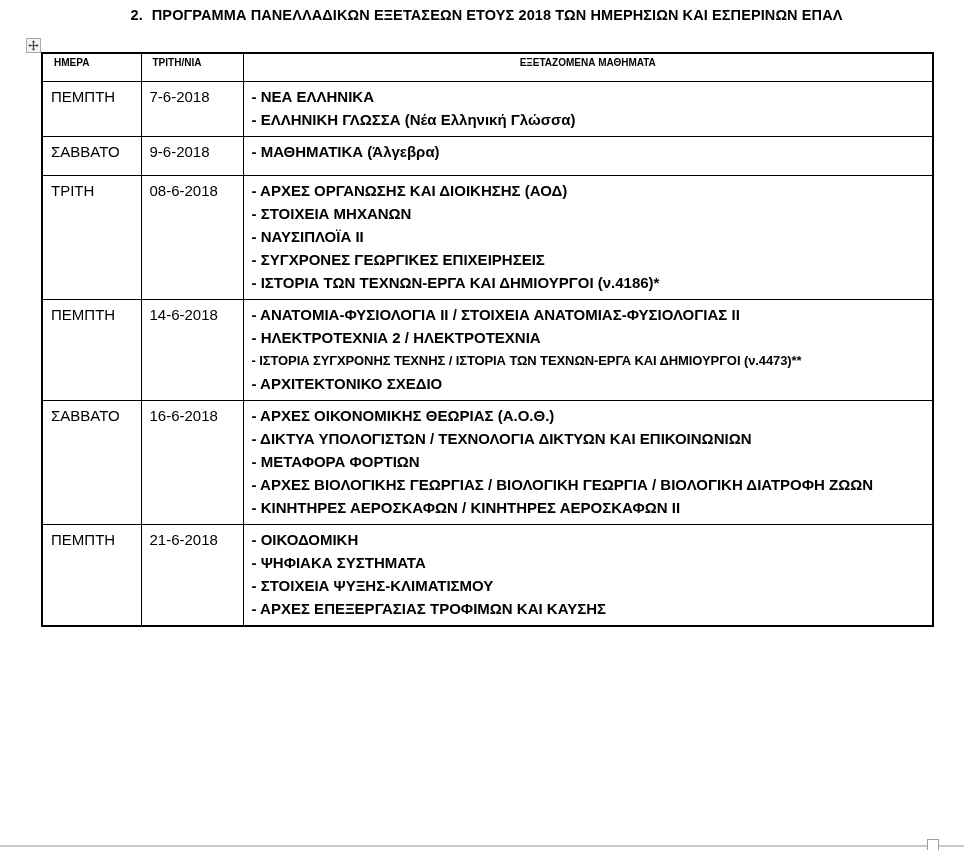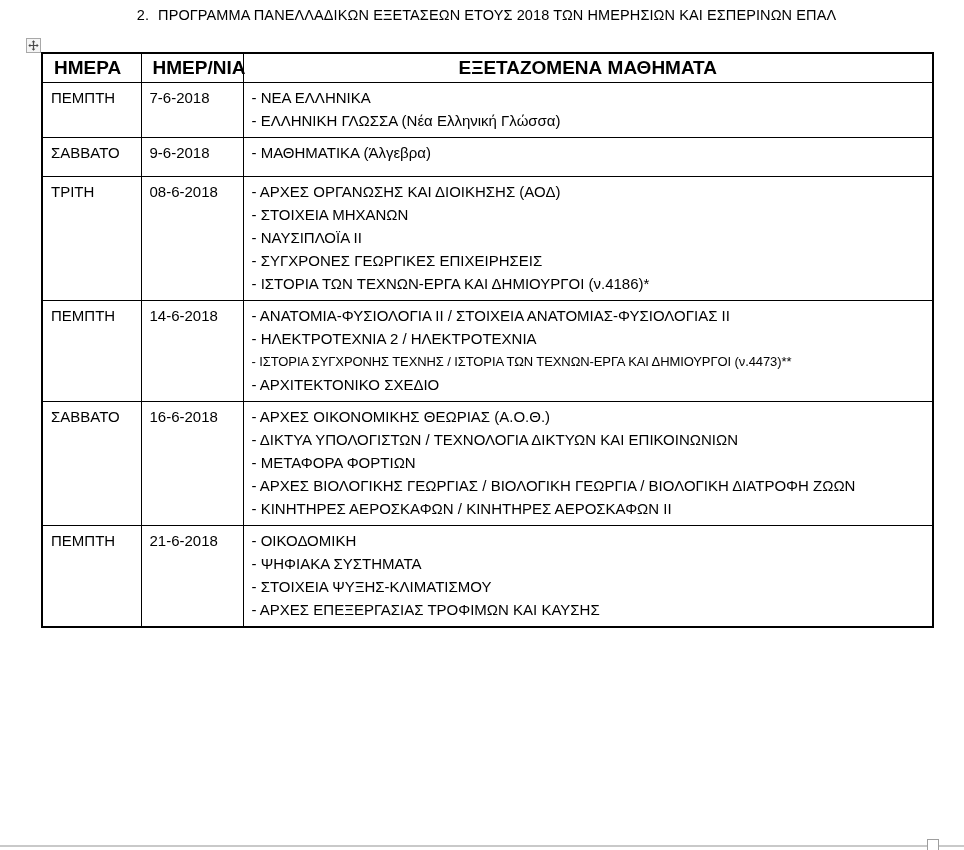--- a/index.html
+++ b/index.html
@@ -8,21 +8,21 @@
     background: #ffffff;
     font-family: "Liberation Sans", sans-serif;
     color: #000000;
     overflow: hidden;
     position: relative;
   }
   .title-wrap {
     position: absolute;
     top: 7px; left: 41px; width: 891px;
     text-align: center;
-    font-weight: normal;
+    font-weight: bold;
     font-size: 14.5px;
     letter-spacing: 0.1px;
     white-space: nowrap;
   }
   .title-number { margin-right: 9px; }
   .move-handle {
     position: absolute;
     left: 26px; top: 38px;
     width: 13px; height: 13px;
     border: 1px solid #a8a8a8;
@@ -38,37 +38,37 @@
     border-collapse: collapse;
     table-layout: fixed;
     border: 2px solid #000;
   }
   table.schedule th, table.schedule td {
     border: 1px solid #000;
     vertical-align: top;
     box-sizing: border-box;
   }
   table.schedule th {
-    font-size: 19px;
+    font-size: 10px;
     font-weight: bold;
     padding: 3px 8px 3px 11px;
     height: 28px;
     text-align: left;
     white-space: nowrap;
   }
   table.schedule th.h-subjects { text-align: center; padding-left: 8px; }
   table.schedule td {
     font-size: 15px;
     line-height: 23px;
     padding: 3px 8px 5px 8px;
     margin-left: 8px;
   }
   td.c-day, td.c-date { white-space: nowrap; }
   tr.single td { height: 39px; }
-  .sub-line { white-space: nowrap; }
+  .sub-line { white-space: nowrap; font-weight: bold; }
   .sub-line.small { font-size: 13px; letter-spacing: -0.1px; }
   .page-edge-line {
     position: absolute;
     left: 0; top: 845px;
     width: 964px; height: 2px;
     background: #c9c9c9;
   }
   .resize-handle {
     position: absolute;
     left: 927px; top: 839px;
@@ -96,21 +96,21 @@
 
 <table class="schedule">
   <colgroup>
     <col style="width:99px">
     <col style="width:102px">
     <col style="width:690px">
   </colgroup>
   <thead>
     <tr>
       <th class="h-day">ΗΜΕΡΑ</th>
-      <th class="h-date">ΗΜΕΡ/ΝΙΑ</th>
+      <th class="h-date">ΤΡΙΤΗ/ΝΙΑ</th>
       <th class="h-subjects">ΕΞΕΤΑΖΟΜΕΝΑ ΜΑΘΗΜΑΤΑ</th>
     </tr>
   </thead>
   <tbody id="schedule-body">
   <tr>
     <td class="c-day">ΠΕΜΠΤΗ</td>
     <td class="c-date">7-6-2018</td>
     <td class="c-sub">
           <div class="sub-line">- ΝΕΑ ΕΛΛΗΝΙΚΑ</div>
           <div class="sub-line">- ΕΛΛΗΝΙΚΗ ΓΛΩΣΣΑ (Νέα Ελληνική Γλώσσα)</div>

